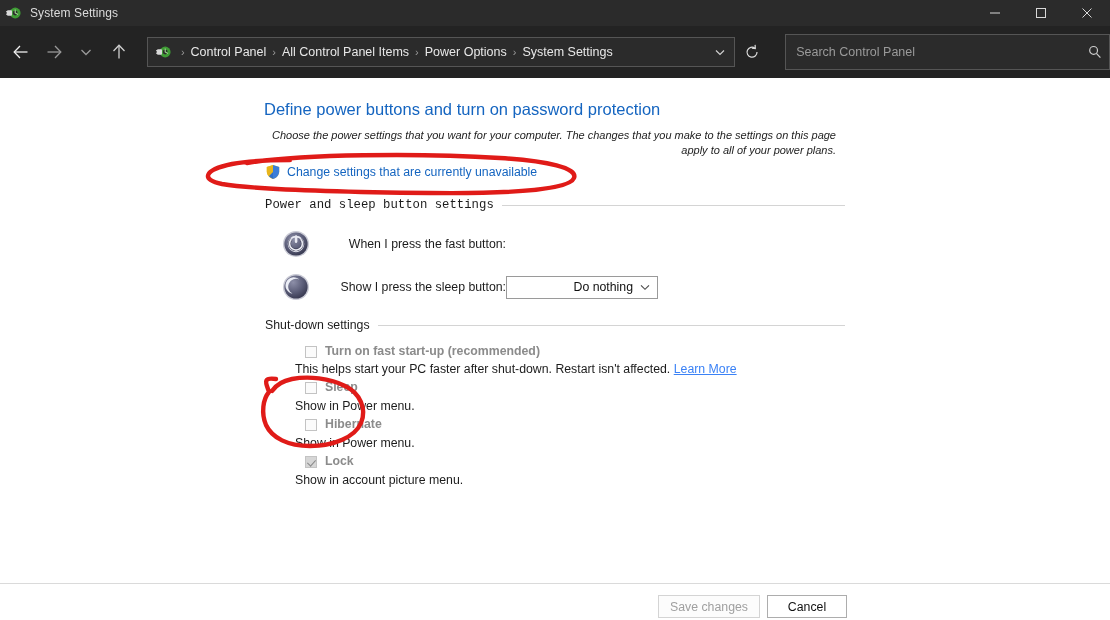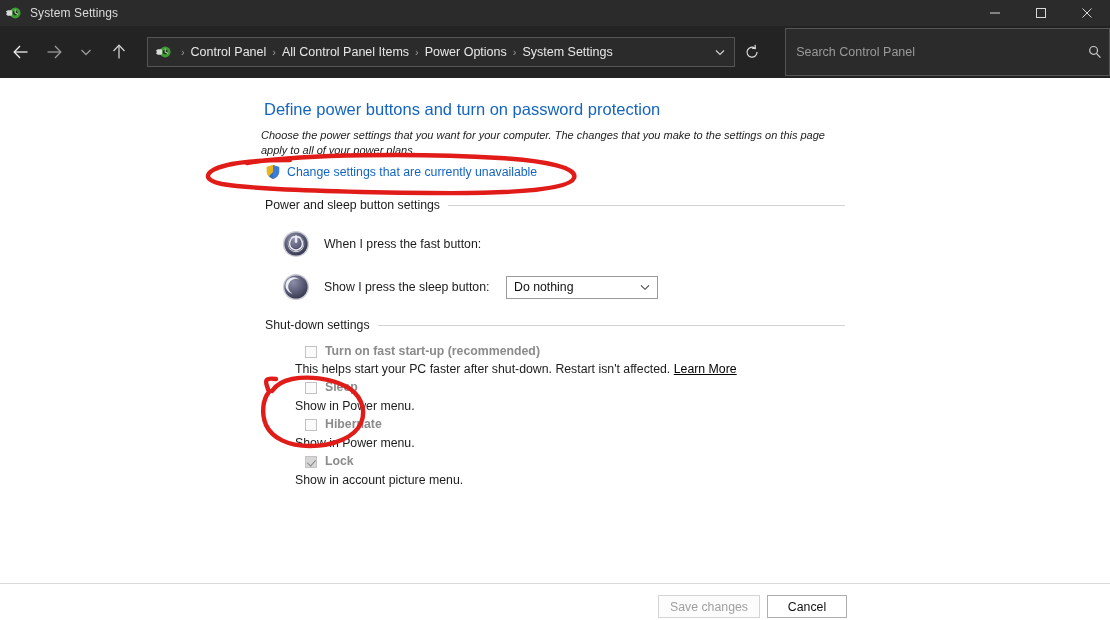--- a/index.html
+++ b/index.html
@@ -116,21 +116,21 @@
   .refresh-btn {
     width: 30px; height: 30px;
     display: flex;
     align-items: center;
     justify-content: center;
     flex: 0 0 auto;
     margin-left: 2px;
   }
   .searchbox {
     margin-left: 18px;
-    width: 340px; height: 48px;
+    width: 340px; height: 36px;
     border: 1px solid #555555;
     background: #2b2b2b;
     display: flex;
     align-items: center;
     box-sizing: border-box;
   }
   .search-input {
     flex: 1 1 auto;
     background: transparent;
     border: none;
@@ -148,20 +148,21 @@
     justify-content: center;
   }
 
   
   .content {
     position: absolute;
     left: 0; top: 78px;
     width: 1110px;
     height: 505px;
     background: #ffffff;
+    text-align: right;
   }
   .page-title {
     position: absolute;
     left: 264px; top: 22px;
     color: #1565c0;
     font-size: 16.5px;
     font-family: "Liberation Sans", sans-serif;
     white-space: nowrap;
   }
   .page-desc {
@@ -204,21 +205,21 @@
     color: #1c1c1c;
     font-size: 12.3px;
     white-space: nowrap;
     padding-right: 8px;
   }
   .group-head .gh-rule {
     flex: 1 1 auto;
     height: 1px;
     background: #d4d4d4;
   }
-  .group-power { top: 120px; }
+  .group-power { top: 120px; font-family: Liberation Mono, monospace; }
   .group-shutdown { top: 240px; }
 
   .btn-row {
     position: absolute;
     left: 282px;
     display: flex;
     align-items: center;
   }
   .btn-row.power { top: 152px; }
   .btn-row.sleep { top: 195px; }
@@ -293,21 +294,21 @@
     white-space: nowrap;
   }
   .sub-text {
     position: absolute;
     left: 295px;
     color: #1c1c1c;
     font-size: 12.3px;
     white-space: nowrap;
   }
   .sub-text a {
-    color: #000000;
+    color: #3b82f6;
     text-decoration: underline;
   }
 
   
   .footer-rule {
     position: absolute;
     left: 0; top: 583px;
     width: 1110px; height: 1px;
     background: #dadada;
   }

